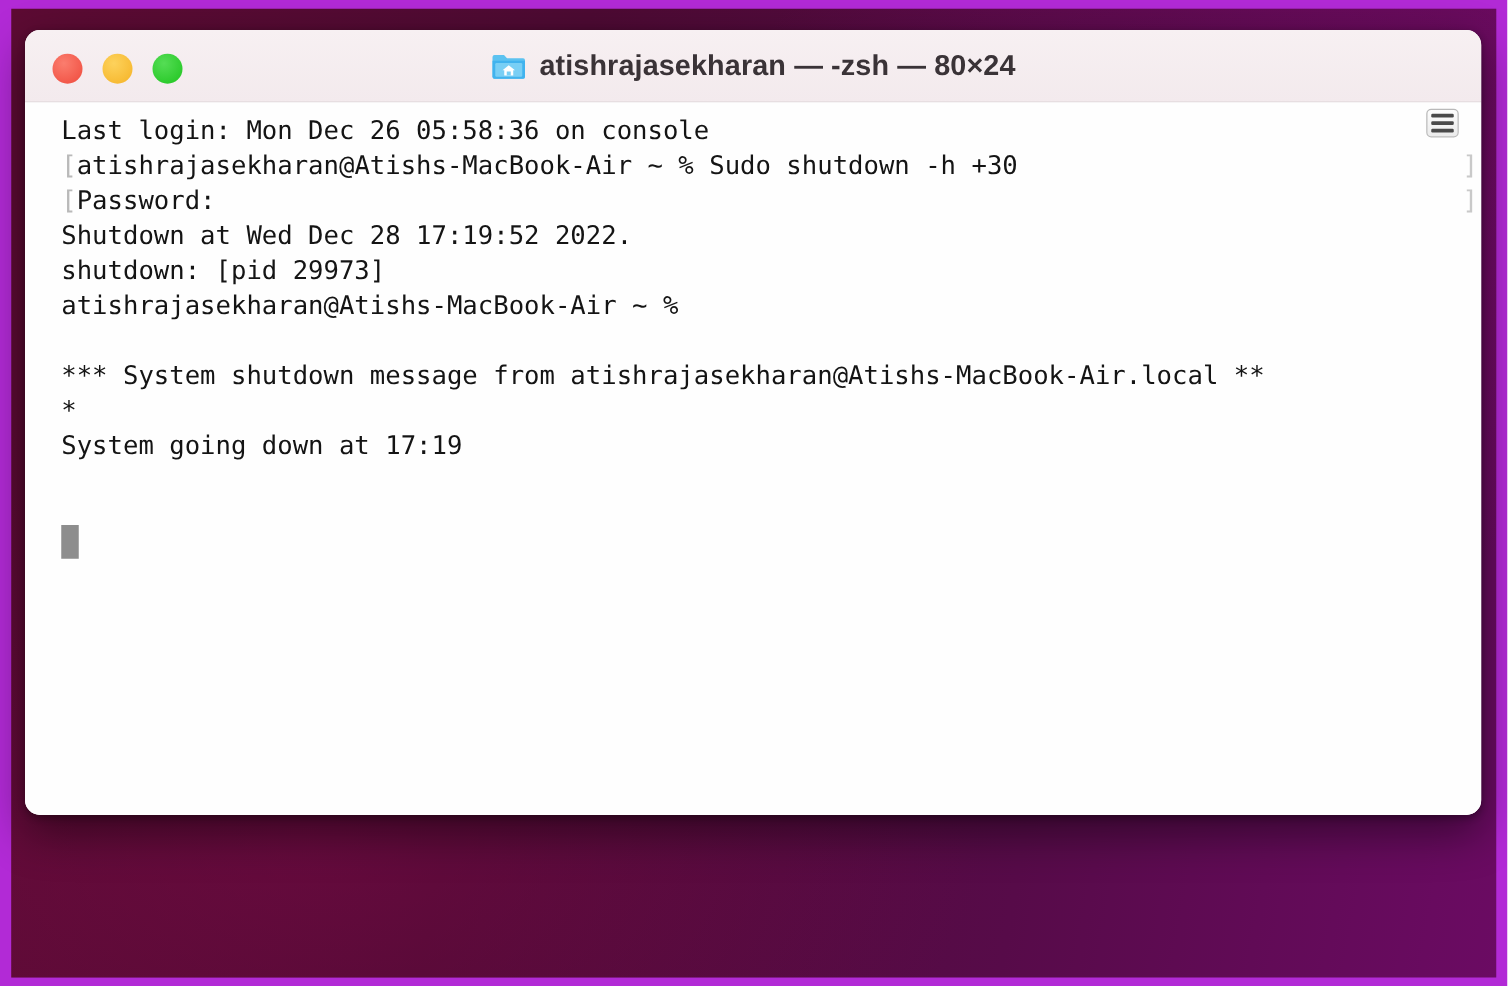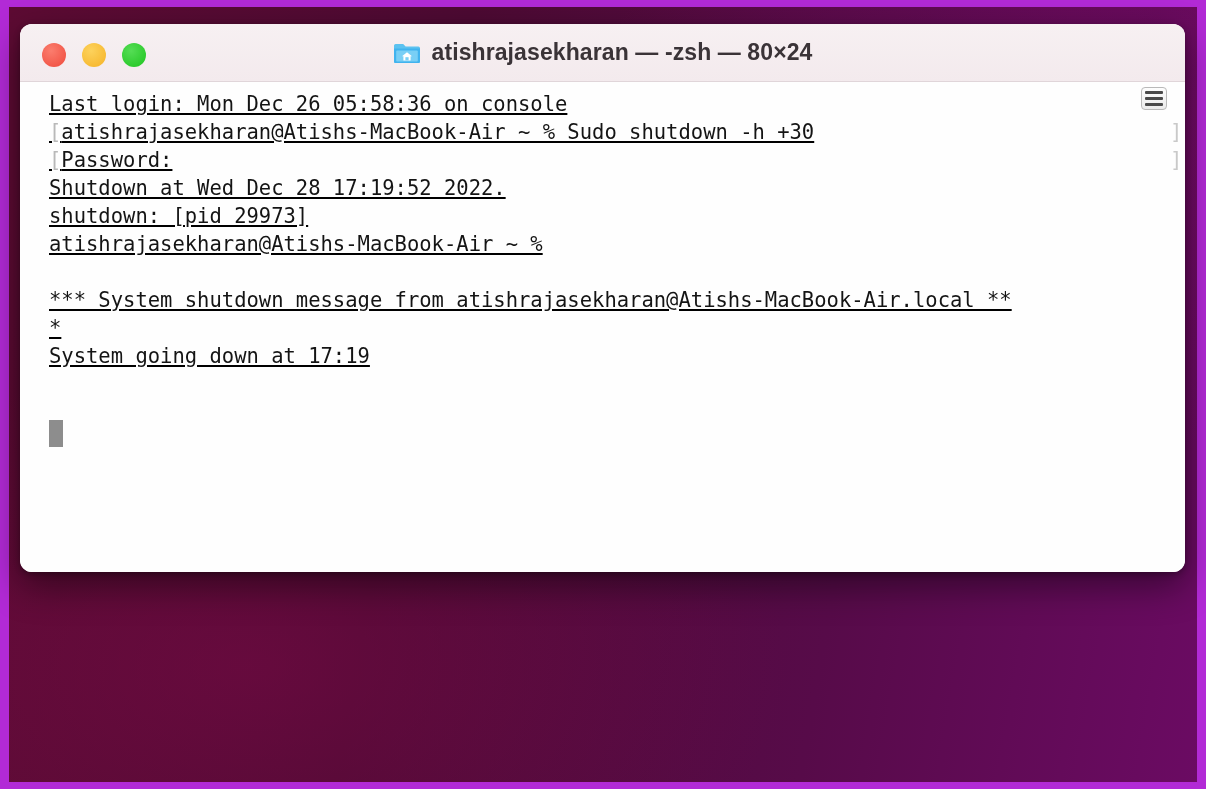--- a/index.html
+++ b/index.html
@@ -40,21 +40,21 @@
       radial-gradient(ellipse 70% 60% at 20% 85%, rgba(120,10,70,0.55), rgba(0,0,0,0) 65%),
       radial-gradient(ellipse 60% 55% at 88% 20%, rgba(125,10,110,0.5), rgba(0,0,0,0) 70%);
   }
 
   
   #terminal-window {
     position: absolute;
     left: 20px;
     top: 24px;
     width: 1165px;
-    height: 548px;
+    height: 628px;
     border-radius: 12px;
     background: #ffffff;
     box-shadow: 0 14px 36px rgba(0,0,0,0.45), 0 2px 6px rgba(0,0,0,0.3);
     overflow: hidden;
   }
 
   
   #titlebar {
     position: relative;
     height: 57px;
@@ -126,21 +126,20 @@
   }
 
   
   #terminal-body {
     position: relative;
     height: 687px;
     background: #fefefe;
     padding: 8px 0 0 0;
     box-sizing: border-box;
     overflow: hidden;
-    text-decoration: underline;
   }
   #terminal-text {
     position: relative;
     margin: 0;
     padding: 0 0 0 29px;
     font-family: "DejaVu Sans Mono", "Liberation Mono", monospace;
     font-size: 20.5px;
     line-height: 28px;
     color: #141414;
     white-space: pre;

